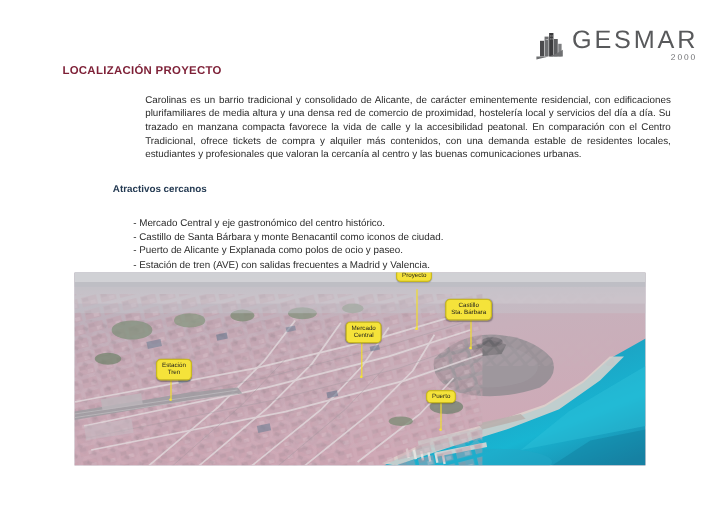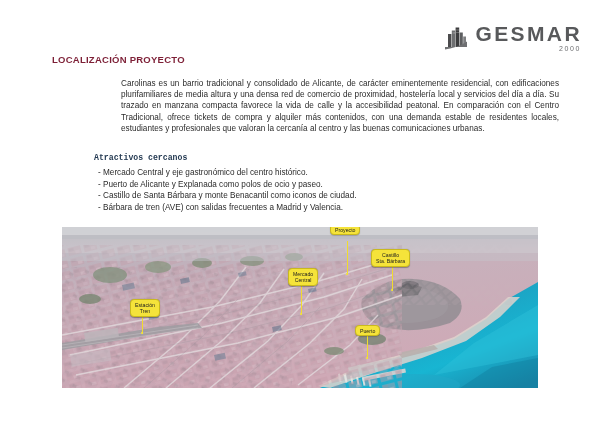--- a/index.html
+++ b/index.html
@@ -36,21 +36,21 @@
     display: flex;
     flex-direction: column;
     align-items: flex-end;
     line-height: 1;
   }
   .logo-word {
     font-family: "Liberation Sans", sans-serif;
     font-size: 21px;
     letter-spacing: 2.4px;
     color: #58595b;
-    font-weight: 700;
+    font-weight: 400;
   }
   .logo-sub {
     font-family: "Liberation Sans", sans-serif;
     font-size: 7px;
     letter-spacing: 1.6px;
     color: #6d6e71;
     margin-top: 1px;
     margin-right: 1px;
   }
 
@@ -86,25 +86,24 @@
     left: 94px;
     top: 152px;
     width: 400px;
   }
   .attr-heading {
     font-size: 8.2px;
     font-weight: bold;
     color: #243a52;
     line-height: 11.4px;
     margin-bottom: 1px;
-    font-family: Liberation Mono, monospace;
   }
   .attr-list {
     list-style: none;
-    margin: 4px;
+    margin: 17px;
     padding: 0;
   }
   .attr-list li {
     font-size: 8.2px;
     line-height: 11.4px;
     color: #2b2b2b;
     white-space: nowrap;
   }
 
   
@@ -180,23 +179,23 @@
 </div>
 
 <div class="section-title">LOCALIZACIÓN PROYECTO</div>
 
 <div class="body-copy">Carolinas es un barrio tradicional y consolidado de Alicante, de carácter eminentemente residencial, con edificaciones plurifamiliares de media altura y una densa red de comercio de proximidad, hostelería local y servicios del día a día. Su trazado en manzana compacta favorece la vida de calle y la accesibilidad peatonal. En comparación con el Centro Tradicional, ofrece tickets de compra y alquiler más contenidos, con una demanda estable de residentes locales, estudiantes y profesionales que valoran la cercanía al centro y las buenas comunicaciones urbanas.</div>
 
 <div class="attr-block">
   <div class="attr-heading">Atractivos cercanos</div>
   <ul class="attr-list">
     <li>- Mercado Central y eje gastronómico del centro histórico.</li>
+    <li>- Castillo de Santa Bárbara y monte Benacantil como iconos de ciudad.</li>
     <li>- Puerto de Alicante y Explanada como polos de ocio y paseo.</li>
-    <li>- Castillo de Santa Bárbara y monte Benacantil como iconos de ciudad.</li>
-    <li>- Bárbara de tren (AVE) con salidas frecuentes a Madrid y Valencia.</li>
+    <li>- Estación de tren (AVE) con salidas frecuentes a Madrid y Valencia.</li>
   </ul>
 </div>
 
 <div class="map-frame">
   <svg class="map-svg" viewBox="0 0 476 161" preserveAspectRatio="none">
     <defs>
       <linearGradient id="skyFade" x1="0" y1="0" x2="0.25" y2="1">
         <stop offset="0%" stop-color="#b9b8bf"></stop>
         <stop offset="100%" stop-color="#cfc2c9"></stop>
       </linearGradient>

